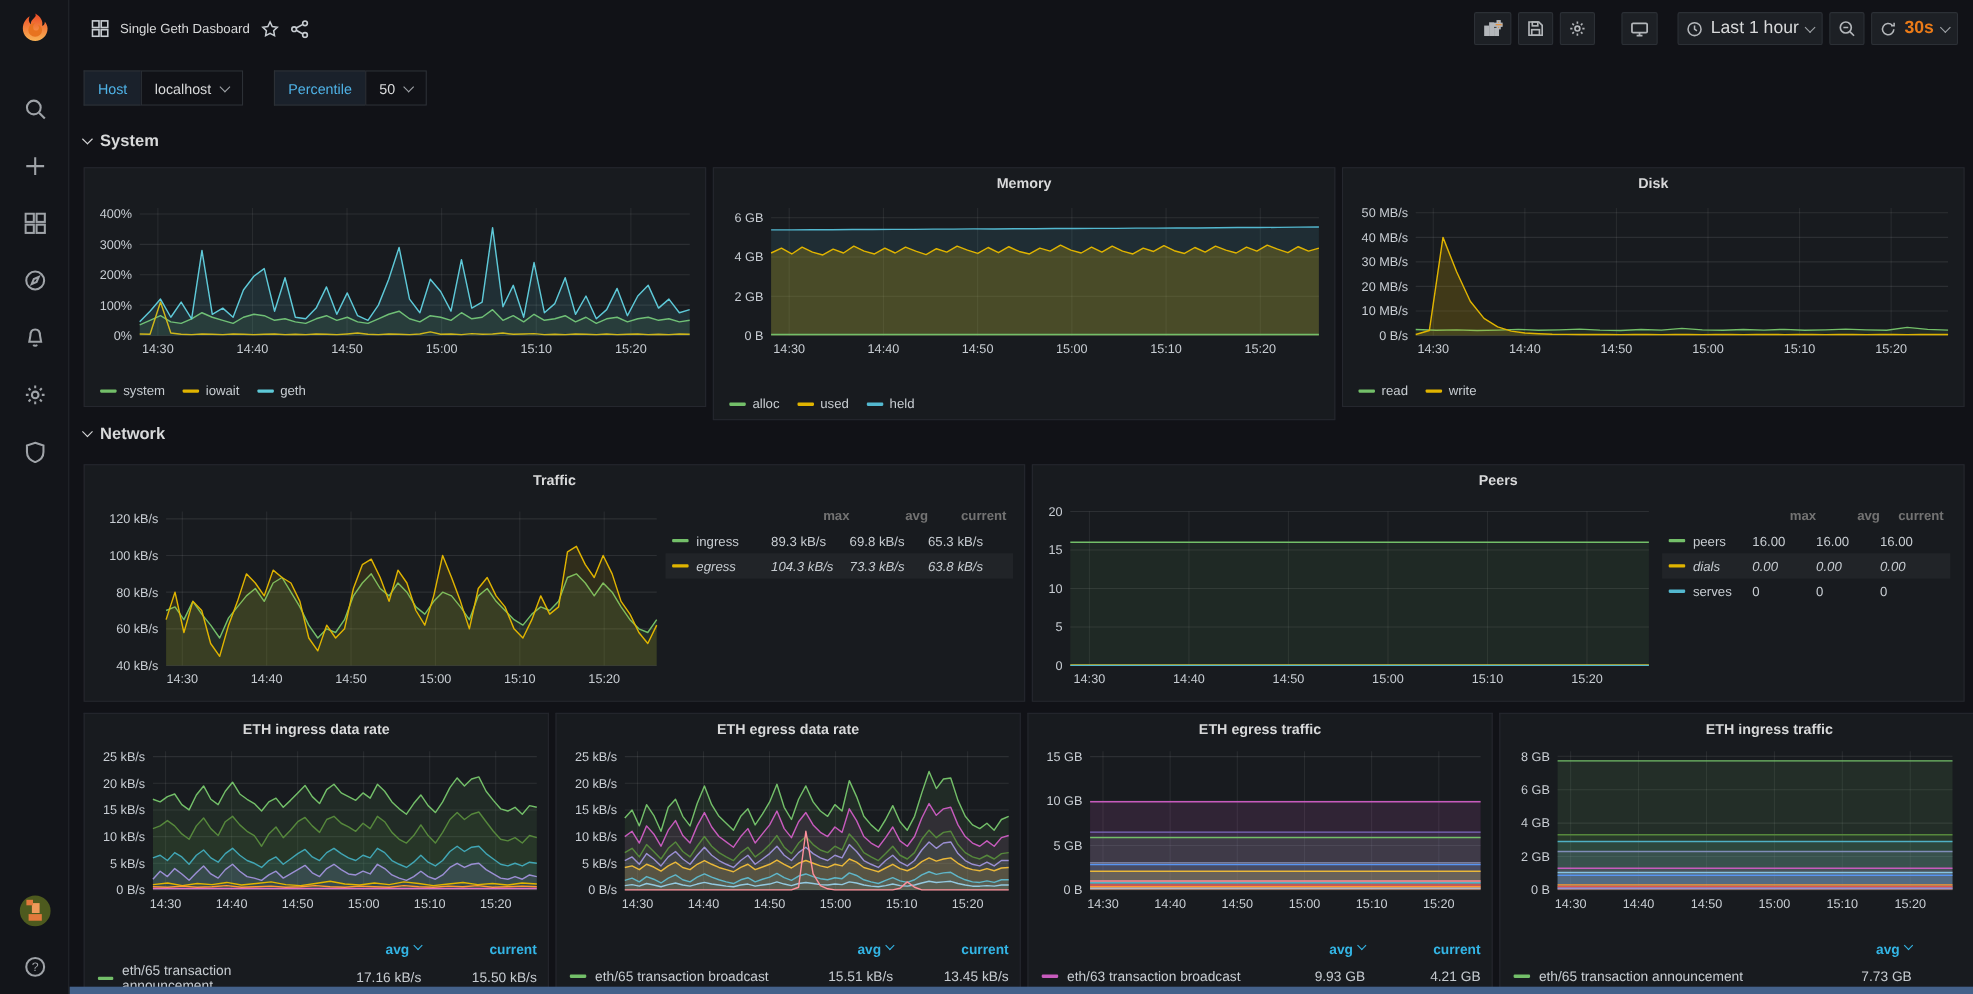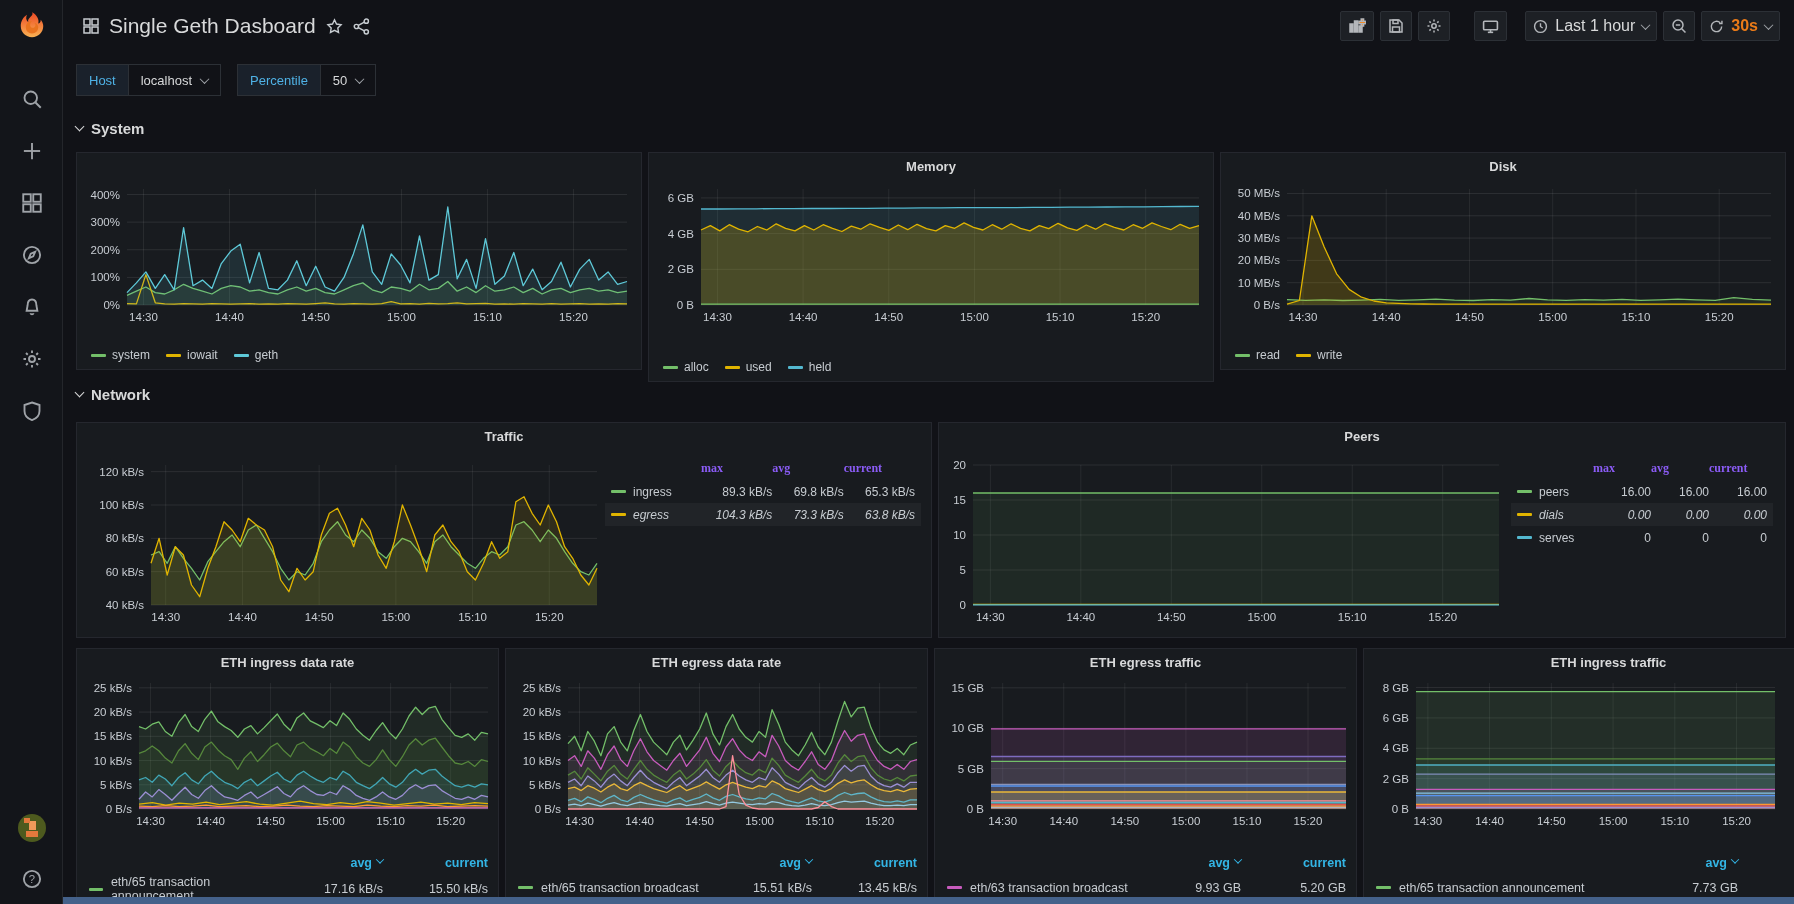--- a/index.html
+++ b/index.html
@@ -15,32 +15,32 @@
   .sicon { width:22px; height:22px; display:flex; align-items:center; justify-content:center; color:#9fa3a8; cursor:pointer; }
   .sicon svg { stroke:#9fa3a8; fill:none; stroke-width:1.5; }
   .avatar { width:28px; height:28px; border-radius:50%; background:#4d5a1e; position:relative; overflow:hidden; }
   .avatar:before { content:""; position:absolute; left:6px; top:4px; width:16px; height:20px;
     background:linear-gradient(#e2793c 0 0) 0 0/6px 5px no-repeat, linear-gradient(#ef9a5a 0 0) 5px 3px/7px 9px no-repeat,
     linear-gradient(#e2793c 0 0) 2px 13px/12px 6px no-repeat; }
 
   
   .topnav { position:absolute; left:63px; top:0; width:1731px; height:52px; display:flex; align-items:center; padding:0 14px 0 20px; }
   .nav-title { display:flex; align-items:center; gap:10px; }
-  .nav-title .t { font-size:21px; color:#d8d9da; }
+  .nav-title .t { font-size:12px; color:#d8d9da; }
   .nav-title .gicon { color:#c7ccd1; display:flex; }
   .nav-right { margin-left:auto; display:flex; align-items:center; gap:6px; }
   .chip { height:30px; min-width:30px; background:#1d2025; border:1px solid #2c3036; border-radius:2px;
     display:flex; align-items:center; justify-content:center; gap:7px; padding:0 7px; color:#b4b7bb; cursor:pointer; font-size:16px; }
   .chip svg { stroke:#b4b7bb; fill:none; stroke-width:1.5; }
   .chip .orange { color:#eb7b18; font-weight:bold; }
   .chip-gap { width:12px; }
   .chev { width:7px; height:7px; border-right:1.6px solid #9fa3a8; border-bottom:1.6px solid #9fa3a8; transform:rotate(45deg) translate(-1px,-1px); }
 
   
-  .submenu { position:absolute; left:76px; top:64px; display:flex; align-items:center; gap:8px; }
+  .submenu { position:absolute; left:76px; top:64px; display:flex; align-items:center; gap:20px; }
   .var-group { display:flex; }
   .var-label { height:32px; display:flex; align-items:center; padding:0 12px; background:#1a212b; border:1px solid #2c3036; border-right:none;
     color:#4fb2e6; font-size:13px; cursor:pointer; }
   .var-value { height:32px; display:flex; align-items:center; gap:9px; padding:0 12px; background:#111217; border:1px solid #2c3036;
     color:#d8d9da; font-size:13px; cursor:pointer; }
 
   
   .section-head { position:absolute; display:flex; align-items:center; gap:8px; font-size:15px; font-weight:bold; color:#d8d9da; cursor:pointer; }
   .section-head .chev { border-color:#d8d9da; transform:rotate(45deg); margin-top:-4px; }
 
@@ -50,23 +50,23 @@
     font-size:13px; font-weight:bold; color:#d8d9da; cursor:pointer; }
   .chart { position:absolute; }
   .chart svg { display:block; }
 
   .legend-inline { position:absolute; left:14px; bottom:7px; display:flex; gap:16px; font-size:12px; color:#c7ccd1; }
   .legend-inline .li { display:flex; align-items:center; gap:6px; cursor:pointer; }
   .dash { width:15px; height:3px; border-radius:1px; display:inline-block; }
 
   .legend-table { position:absolute; font-size:12px; color:#c7ccd1; }
   .legend-table .row { display:grid; align-items:center; height:23px; padding:0 6px; }
-  .legend-table .hdr { color:#8b5cf6; font-weight:bold; text-align:left; cursor:pointer;font-family:Liberation Serif, serif; }
+  .legend-table .hdr { color:#737373; font-weight:bold; text-align:right; cursor:pointer; }
   .legend-table .name { display:flex; align-items:center; gap:7px; cursor:pointer; }
-  .legend-table .val { text-align:right; }
+  .legend-table .val { }
   .legend-table .stripe { background:rgba(255,255,255,0.045);font-style:italic; }
 
   .legend-ac { position:absolute; left:12px; right:10px; bottom:4px; font-size:12.5px; }
   .legend-ac .hrow, .legend-ac .srow { display:grid; grid-template-columns:1fr 100px 105px; align-items:center; height:25px; }
   .legend-ac .h { color:#33b5e5; font-weight:bold; text-align:right; display:flex; justify-content:flex-end; align-items:center; gap:5px; cursor:pointer; }
   .legend-ac .h .chev { border-color:#33b5e5; width:6px; height:6px; margin-top:-3px; }
   .legend-ac .name { display:flex; align-items:center; gap:8px; color:#c7ccd1; cursor:pointer; }
   .legend-ac .val { text-align:right; color:#c7ccd1; }
 
   .bottom-strip { position:absolute; left:63px; right:0; bottom:0; height:7px; background:#44618a; }
@@ -701,21 +701,21 @@
             <span class="chev"></span>
           </span>
           <span class="h">current</span>
         </div>
         <div class="srow">
           <span class="name">
             <span class="dash" style="background: rgb(199, 91, 189);"></span>
             <span>eth/63 transaction broadcast</span>
           </span>
           <span class="val">9.93 GB</span>
-          <span class="val">5.20 GB</span>
+          <span class="val">4.21 GB</span>
         </div>
       </div>
   </div>
   <div class="panel" style="left:1363px; top:648px; width:491px; height:256px; border-bottom:none;">
     <div class="panel-title">ETH ingress traffic</div>
     <div class="chart" style="top:26px; left:4px; right:4px; height:156px;">
         <svg width="413" height="156" viewBox="0 0 413 156">
           <line x1="48" x2="407" y1="134" y2="134" stroke="rgba(255,255,255,0.09)" stroke-width="1"></line>
           <line x1="48" x2="407" y1="103.63855421686748" y2="103.63855421686748" stroke="rgba(255,255,255,0.09)" stroke-width="1"></line>
           <line x1="48" x2="407" y1="73.27710843373494" y2="73.27710843373494" stroke="rgba(255,255,255,0.09)" stroke-width="1"></line>

